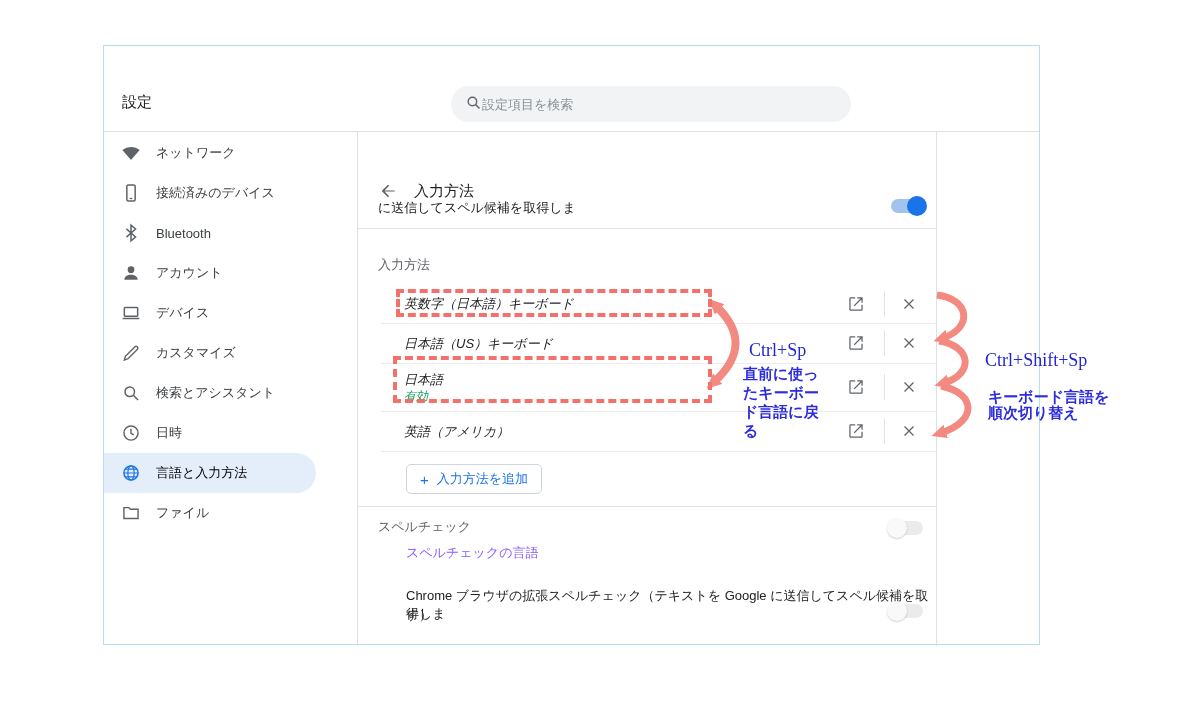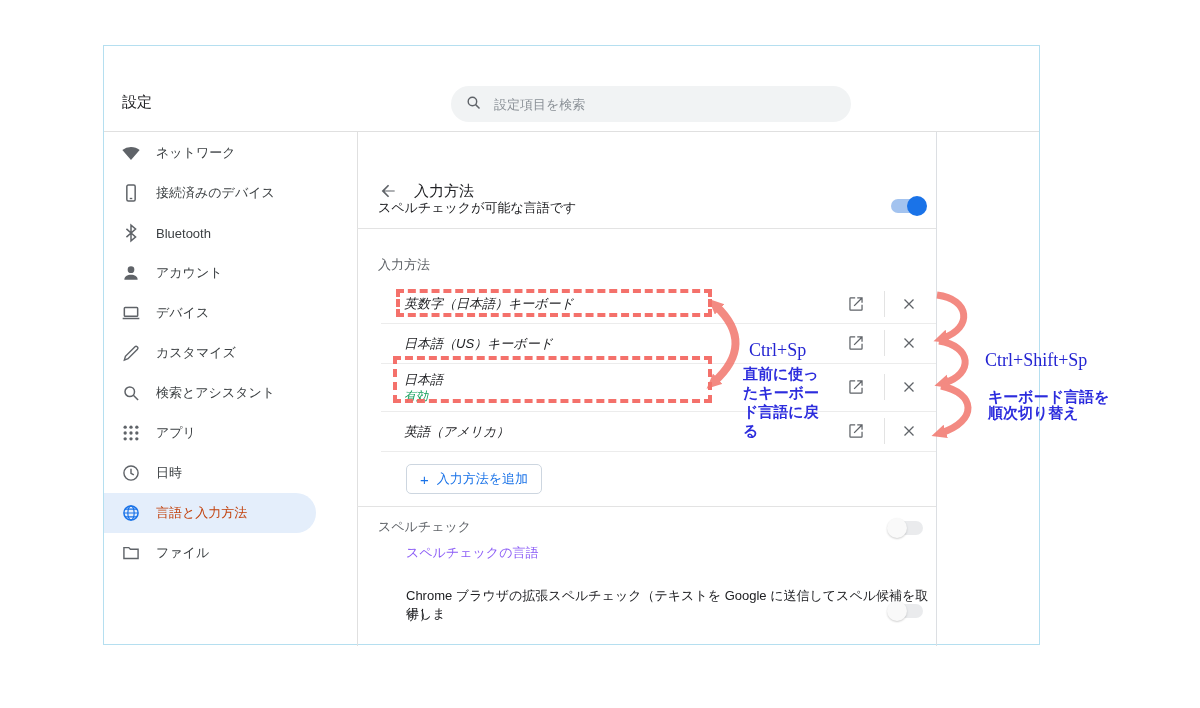--- a/index.html
+++ b/index.html
@@ -9,32 +9,32 @@
 
   
   .win { position:absolute; left:103px; top:45px; width:937px; height:600px;
          background:#fff; border:1px solid #b5dff0; }
   .win-controls { position:absolute; top:10px; right:12px; display:flex; gap:17px; align-items:center; }
   .win-controls svg { display:block; }
 
   .win-header { position:absolute; left:0; top:0; width:100%; height:85px; background:#fff; }
   .win-title { position:absolute; left:18px; top:47px; font-size:15px; color:#202124; }
   .search-box { position:absolute; left:347px; top:40px; width:400px; height:36px;
-                background:#f1f3f4; border-radius:18px; display:flex; align-items:center; padding:0 14px; gap:12px; }
+                background:#f1f3f4; border-radius:18px; display:flex; align-items:center; padding:0 14px; gap:0; }
   .search-box input { border:none; outline:none; background:transparent; font-size:13px; color:#5f6368; width:100%;
                 font-family:"Liberation Sans","DejaVu Sans",sans-serif; }
   .search-box input::placeholder { color:#8a9096; opacity:1; }
   .hdr-divider { position:absolute; left:0; top:85px; width:100%; height:1px; background:#e0e0e0; }
 
   
   .sidebar { position:absolute; left:0; top:87px; width:253px; }
   .sb-item { height:40px; display:flex; align-items:center; padding-left:17px; gap:15px;
              font-size:13px; color:#3c4043; cursor:pointer; }
   .sb-item .ic { width:20px; height:20px; color:#5f6368; flex:0 0 20px; }
-  .sb-item.selected { background:#e4eefb; border-radius:0 20px 20px 0; width:212px; color:#c2410c; }
+  .sb-item.selected { background:#e4eefb; border-radius:0 20px 20px 0; width:212px; color:#000000; }
   .sb-item.selected .ic { color:#1a73e8; }
   .sb-adv { height:34px; display:flex; align-items:center; padding-left:18px; font-size:13px; color:#5f6368; cursor:pointer; }
   .sb-adv .tri { margin-left:auto; margin-right:62px; width:0; height:0;
                  border-left:5px solid transparent; border-right:5px solid transparent; border-bottom:6px solid #5f6368; }
   .sb-divider { position:absolute; left:253px; top:86px; width:1px; height:514px; background:#e0e0e0; }
   .content-right-divider { position:absolute; left:832px; top:86px; width:1px; height:514px; background:#dcdfe3; }
 
   
   .content { position:absolute; left:253px; top:85px; width:579px; height:515px; }
   .back-row { position:absolute; left:21px; top:50px; display:flex; align-items:center; gap:16px; }
@@ -172,36 +172,20 @@
       </div>
       <div class="sb-item">
         <span class="ic"><svg width="20" height="20" viewBox="0 0 24 24">
               <circle cx="10.5" cy="10.5" r="5.7" fill="none" stroke="currentColor" stroke-width="1.8"></circle>
               <path d="M14.8 14.8 20.5 20.5" stroke="currentColor" stroke-width="1.8"></path>
             </svg></span>
         <span>検索とアシスタント</span>
       </div>
       <div class="sb-item">
         <span class="ic"><svg width="20" height="20" viewBox="0 0 24 24">
-              <g fill="currentColor">
-                <circle cx="5" cy="5" r="2"></circle>
-                <circle cx="12" cy="5" r="2"></circle>
-                <circle cx="19" cy="5" r="2"></circle>
-                <circle cx="5" cy="12" r="2"></circle>
-                <circle cx="12" cy="12" r="2"></circle>
-                <circle cx="19" cy="12" r="2"></circle>
-                <circle cx="5" cy="19" r="2"></circle>
-                <circle cx="12" cy="19" r="2"></circle>
-                <circle cx="19" cy="19" r="2"></circle>
-              </g>
-            </svg></span>
-        <span>アプリ</span>
-      </div>
-      <div class="sb-item">
-        <span class="ic"><svg width="20" height="20" viewBox="0 0 24 24">
               <circle cx="12" cy="12" r="8.5" fill="none" stroke="currentColor" stroke-width="1.7"></circle>
               <path d="M12 7v5.3l3.4 2" fill="none" stroke="currentColor" stroke-width="1.7"></path>
             </svg></span>
         <span>日時</span>
       </div>
       <div class="sb-item selected">
         <span class="ic"><svg width="20" height="20" viewBox="0 0 24 24">
               <circle cx="12" cy="12" r="8.5" fill="none" stroke="currentColor" stroke-width="1.8"></circle>
               <ellipse cx="12" cy="12" rx="3.8" ry="8.5" fill="none" stroke="currentColor" stroke-width="1.4"></ellipse>
               <path d="M3.5 12h17M4.7 7.4h14.6M4.7 16.6h14.6" stroke="currentColor" stroke-width="1.4" fill="none"></path>
@@ -218,21 +202,21 @@
 
     <div class="content">
 
       <div class="back-row">
         <span class="back-btn"><svg width="20" height="20" viewBox="0 0 24 24">
               <path d="M20 11.3H7.9l5.5-5.5L12 4.4 4.4 12l7.6 7.6 1.4-1.4-5.5-5.5H20z" fill="#5f6368"></path>
             </svg></span>
         <span class="page-title">入力方法</span>
       </div>
 
-      <div class="shelf-label">スペルチェックが可能な言語です</div>
+      <div class="shelf-label">に送信してスペル候補を取得しま</div>
       <div class="toggle on tg-shelf">
           <span class="knob"></span>
         </div>
 
       <div class="divider-a"></div>
 
       <div class="section-label">入力方法</div>
 
       <div class="im-row" style="top:153px;height:39px;">
         <div class="im-label" style="top:11px;">英数字（日本語）キーボード</div>

